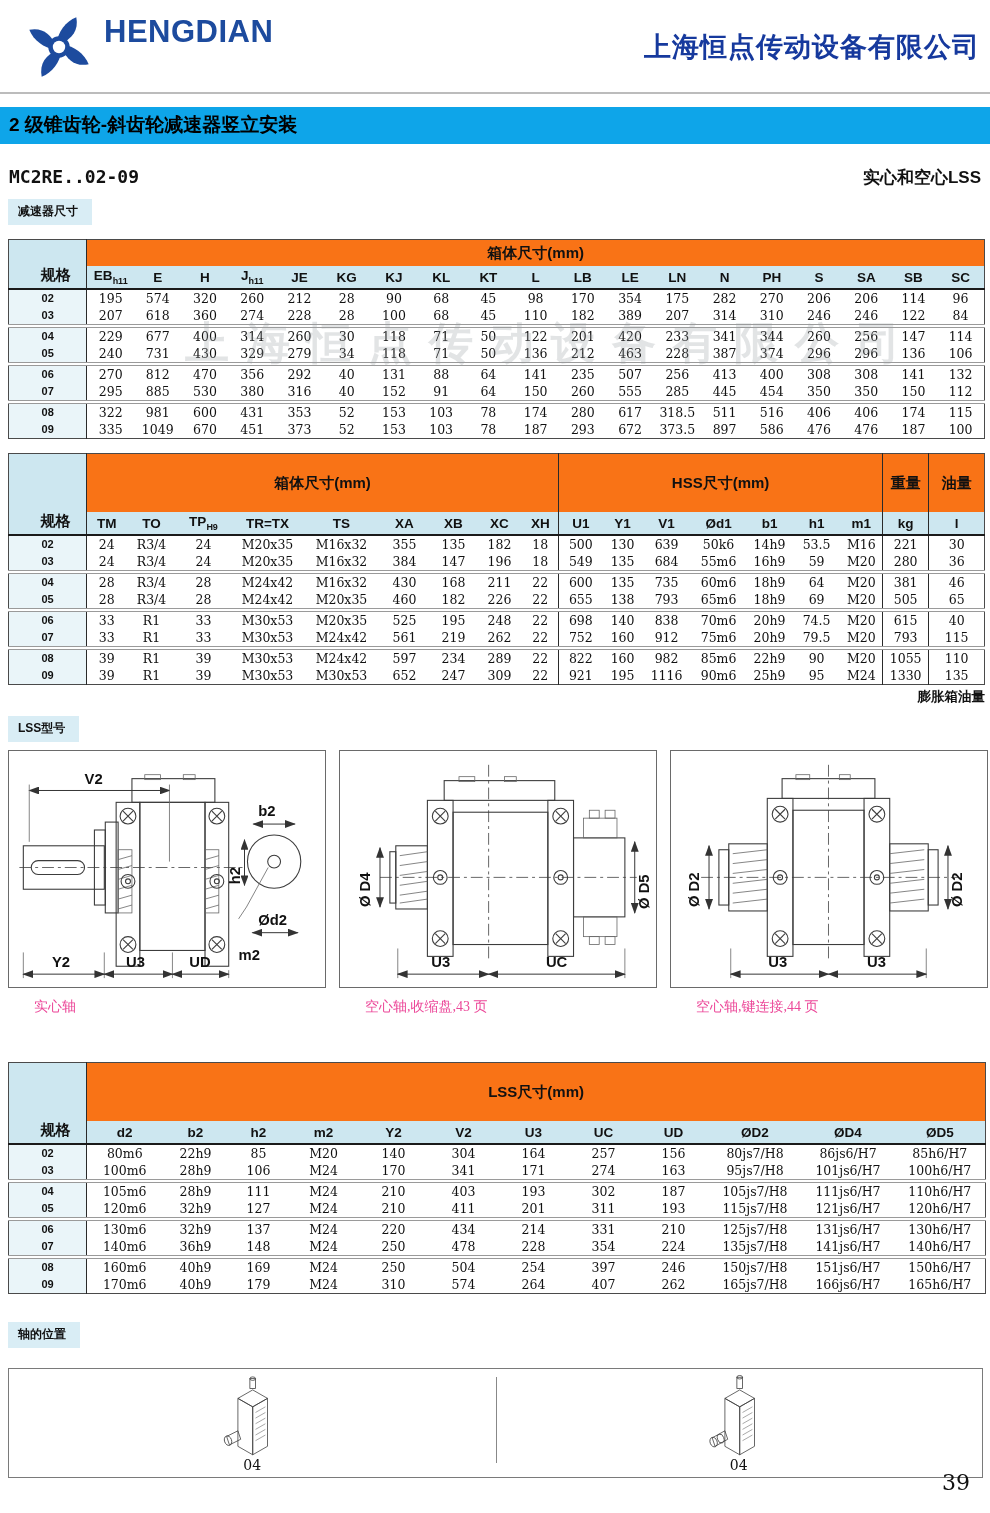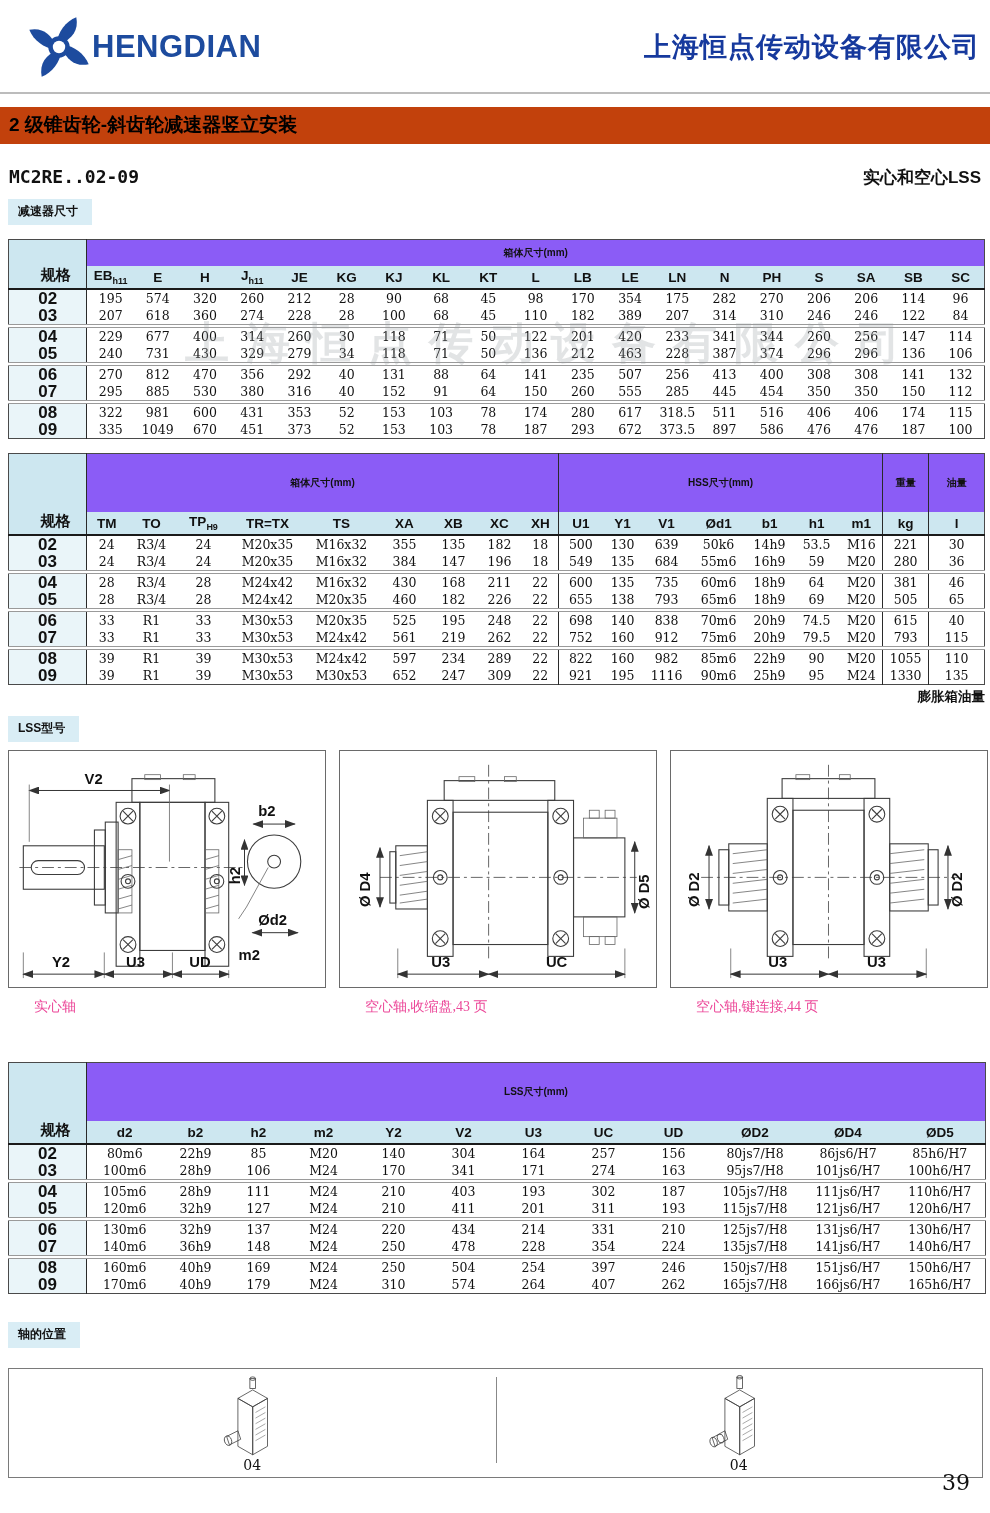--- a/index.html
+++ b/index.html
@@ -3,44 +3,44 @@
 <meta charset="utf-8">
 <style>
   html,body{margin:0;padding:0;}
   body{
     width:990px;height:1513px;background:#ffffff;position:relative;overflow:hidden;
     font-family:"Liberation Sans",sans-serif;color:#111;
   }
   
   .header{display:flex;justify-content:space-between;align-items:center;
     height:84px;padding:10px 10px 0 26px;box-sizing:border-box;}
-  .logo-wrap{display:flex;align-items:center;gap:0;}
+  .logo-wrap{display:flex;align-items:flex-start;gap:12px;}
   .logo-text{color:#1d4b9e;font-size:31px;font-weight:bold;letter-spacing:.5px;}
   .company{color:#16399d;font-size:27px;font-weight:bold;letter-spacing:1px;}
   .header-divider{border:none;border-top:2px solid #bcbcbc;margin:8px 0 0 0;}
   
-  .title-bar{background:#c2410c;margin-top:13px;padding:5px 9px 6px 9px;
+  .title-bar{background:#0ea5e9;margin-top:13px;padding:5px 9px 6px 9px;
     font-size:19px;font-weight:bold;color:#000;}
   .subtitle-row{display:flex;justify-content:space-between;align-items:baseline;
     padding:0 9px;margin-top:22px;}
   .model{font-family:"DejaVu Sans Mono",monospace;font-size:18px;font-weight:bold;}
   .subtitle-right{font-size:17px;font-weight:bold;}
   .chip{display:inline-block;background:#d9edf5;padding:4px 14px 5px 10px;
     font-size:12px;font-weight:bold;margin:10px 0 0 8px;}
   
   table{border-collapse:collapse;table-layout:fixed;width:977px;margin:14px 0 0 8px;
     border:1.5px solid #4a4a4a;}
   th,td{padding:0;text-align:center;white-space:nowrap;overflow:hidden;}
   th{font-weight:bold;}
-  .group-row th{background:#8b5cf6;font-size:10px;height:26px;}
+  .group-row th{background:#f97316;font-size:15px;height:26px;}
   .group-row th.tall{height:58px;}
   .colhead-row th{background:#cde7f0;font-size:13.5px;height:22px;border-bottom:2px solid #1a1a1a;}
   th.spec-h{background:#cde7f0;border-right:1.5px solid #2a2a2a;font-size:15px;vertical-align:bottom;padding-bottom:3px;border-bottom:2px solid #1a1a1a;padding-left:16px;}
   td.spec{background:#eaf5f9;font-family:"Liberation Sans",sans-serif;font-weight:bold;
-    font-size:17px;border-right:1.5px solid #2a2a2a;}
+    font-size:11px;border-right:1.5px solid #2a2a2a;}
   tbody td{font-family:"DejaVu Serif",serif;font-size:12.5px;height:17px;line-height:17px;}
   tr.sep td{border-top:4px double #9a9a9a;}
   .vl{border-left:1.2px solid #2a2a2a;}
   sub{font-size:9px;}
   .footnote{width:985px;text-align:right;font-size:13.5px;font-weight:bold;margin-top:3px;}
   
   .watermark{position:absolute;left:185px;top:314px;font-size:44px;font-weight:bold;
     letter-spacing:17px;color:#9aa0a4;opacity:.28;white-space:nowrap;pointer-events:none;z-index:5;}
   
   .drawings{display:flex;gap:13px;margin:8px 0 0 8px;}

